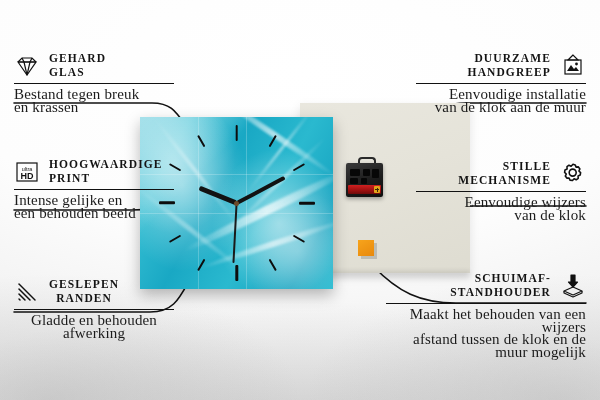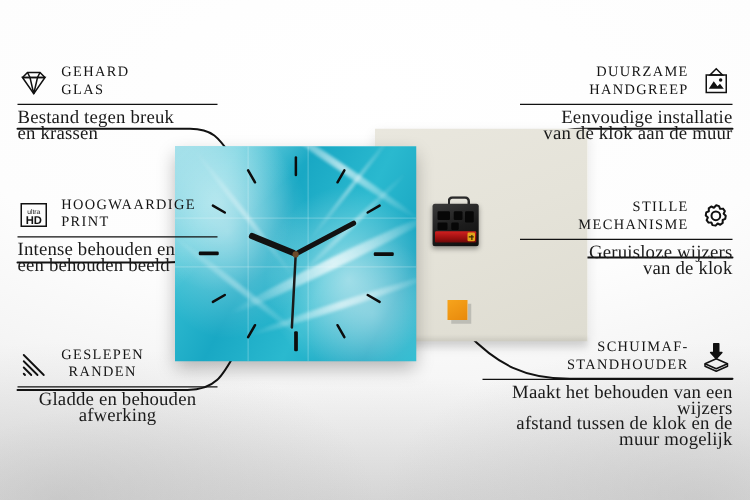--- a/index.html
+++ b/index.html
@@ -180,21 +180,21 @@
 
   
   .feature { position: absolute; }
   .feature .head {
     display: flex;
     align-items: center;
     gap: 9px;
   }
   .feature.right .head { flex-direction: row-reverse; }
   .feature .titles {
-    font-weight: 400;
+    font-weight: 700;
     font-size: 11.5px;
     letter-spacing: 1.1px;
     line-height: 13.5px;
     color: #141414;
     text-transform: uppercase;
   }
   .feature.right .titles { text-align: right; }
   .feature .rule {
     height: 1px;
     background: #111;
@@ -329,21 +329,21 @@
           <text x="13" y="20" font-family="Liberation Sans, sans-serif" font-size="9" font-weight="bold" text-anchor="middle" fill="#111">HD</text>
         </svg>
       </span>
       <div class="titles">
         <div>HOOGWAARDIGE</div>
         <div>PRINT</div>
       </div>
     </div>
     <div class="rule"></div>
     <div class="desc">
-      <div>Intense behouden en</div>
+      <div>Intense gelijke en</div>
       <div>een behouden beeld</div>
     </div>
   </div>
 
   <div class="feature left" style="left:14px; top:278px; width:160px;text-align:center;">
     <div class="head">
       <span class="icon-box">
         <svg viewBox="0 0 26 26" width="26" height="26" stroke="#111" stroke-width="1.5" stroke-linecap="round">
           <path d="M5 5 L21 21"></path>
           <path d="M5 10 L16 21"></path>
@@ -392,21 +392,21 @@
           <circle cx="12.7" cy="11.6" r="3.5"></circle>
         </svg>
       </span>
       <div class="titles">
         <div>STILLE</div>
         <div>MECHANISME</div>
       </div>
     </div>
     <div class="rule"></div>
     <div class="desc">
-      <div>Geruisloze wijzers</div>
+      <div>Eenvoudige wijzers</div>
       <div>van de klok</div>
     </div>
   </div>
 
   <div class="feature right" style="right:14px; top:272px; width:200px;">
     <div class="head">
       <span class="icon-box">
         <svg viewBox="0 0 26 26" width="26" height="26" fill="none" stroke="#111" stroke-width="1.2" stroke-linejoin="round">
           <path d="M11 2 L15 2 L15 9 L17.5 9 L13 14 L8.5 9 L11 9 Z" fill="#111" stroke="#111"></path>
           <path d="M13 14 L22 18 L13 22 L4 18 Z"></path>

